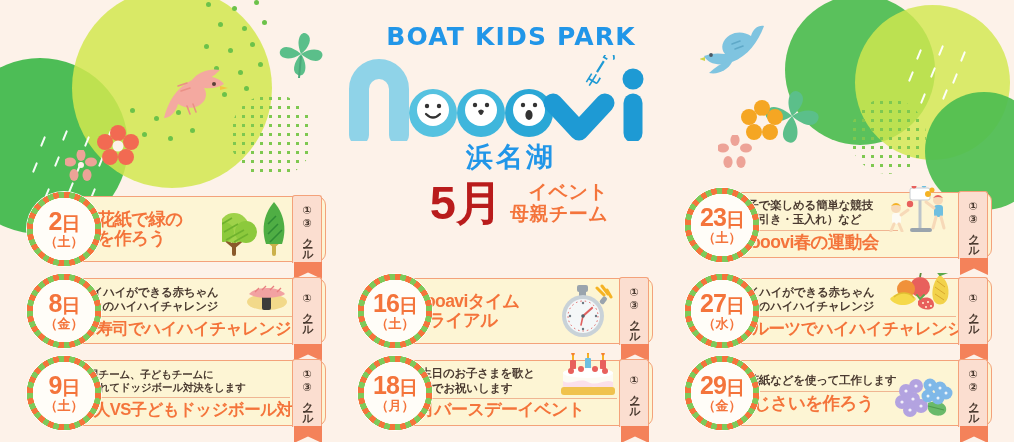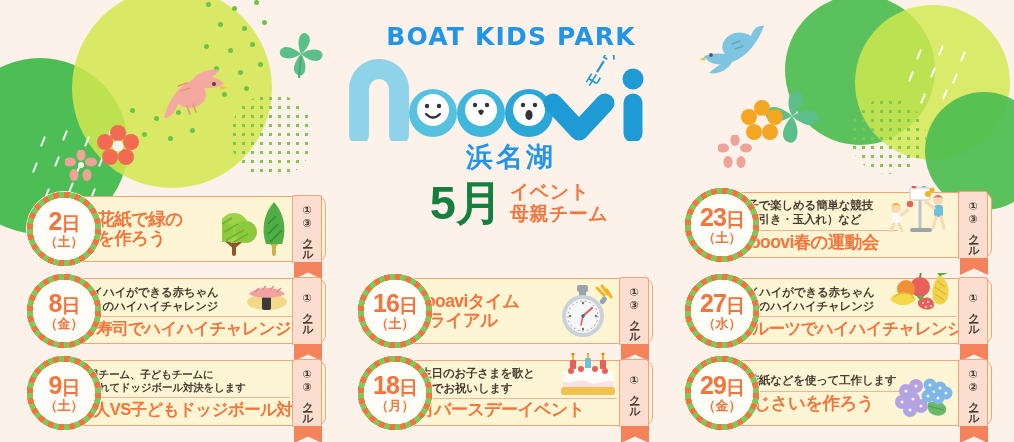--- a/index.html
+++ b/index.html
@@ -21,22 +21,22 @@
      border-radius:2px;transform:rotate(22deg);opacity:.95;}
   .scatter span{position:absolute;display:block;width:5px;height:5px;border-radius:50%;background:#6cc24a;}
 
   
   .header{position:absolute;left:8px;right:0;top:22px;text-align:center;}
   .boat-kids{font-size:25px;font-weight:bold;letter-spacing:1.2px;color:#2196e8;
      font-family:"DejaVu Sans","Liberation Sans",sans-serif;}
   .logo-wrap{position:relative;height:82px;margin-top:4px;}
   .hamanako{font-size:27px;font-weight:bold;color:#2196e8;letter-spacing:3px;margin-top:2px;}
   .month-row{display:flex;align-items:center;justify-content:center;gap:7px;margin-top:4px;}
-  .month-big{font-size:47px;font-weight:bold;color:#15803d;line-height:1;margin-left:16px;}
-  .month-sub{font-size:19px;font-weight:bold;color:#f4743b;line-height:1.12;text-align:left;letter-spacing:.5px;}
+  .month-big{font-size:47px;font-weight:bold;color:#b91c1c;line-height:1;margin-left:16px;}
+  .month-sub{font-size:19px;font-weight:bold;color:#f4743b;line-height:1.12;text-align:right;letter-spacing:.5px;}
 
   
   .card{position:absolute;height:66px;}
   .card-body{position:absolute;left:44px;right:0;top:0;height:66px;
     background:#fdf5d4;border:1px solid #f4a27a;border-radius:5px 9px 9px 5px;
     box-sizing:border-box;}
   .card-inner{position:absolute;left:54px;right:40px;top:0;bottom:0;
      display:flex;flex-direction:column;justify-content:center;}
   .desc{font-size:11.5px;font-weight:bold;color:#4a3a30;line-height:1.25;
      letter-spacing:-.2px;white-space:pre-line;}

